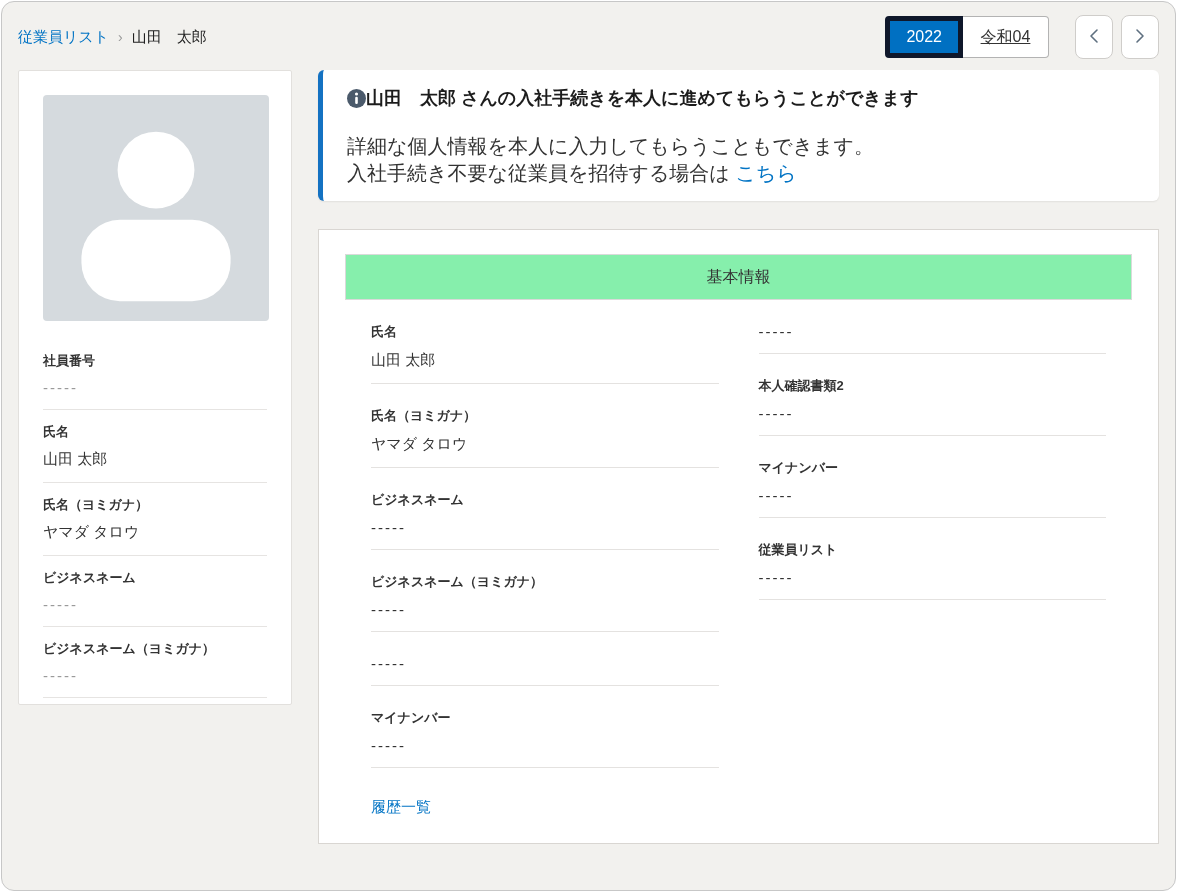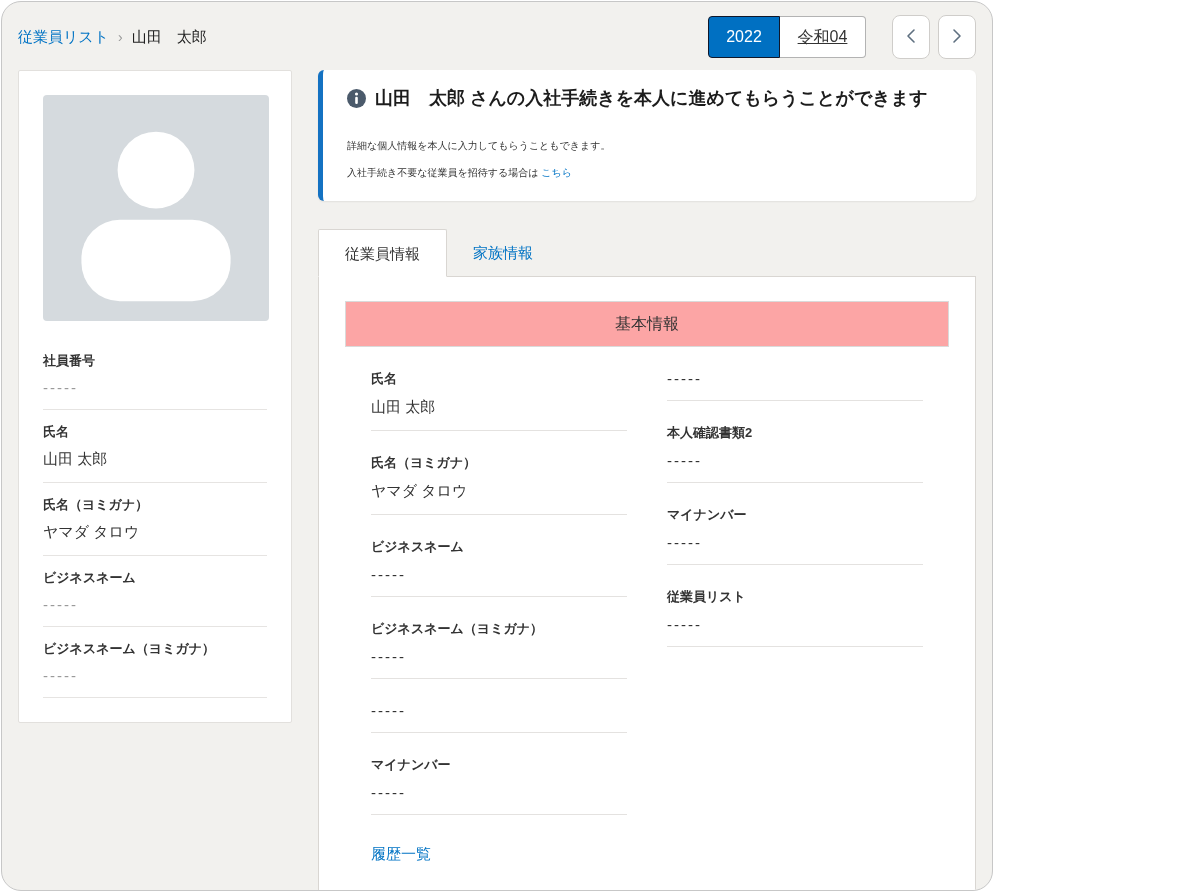--- a/index.html
+++ b/index.html
@@ -3,24 +3,24 @@
 <meta charset="utf-8">
 <style>
   * { box-sizing: border-box; }
   html,body { margin:0; padding:0; background:#ffffff; }
   body {
     font-family: "Liberation Sans", "DejaVu Sans", sans-serif;
     color:#333;
     -webkit-font-smoothing: antialiased;
   }
   .page {
-    width:992px; height:890px; margin:1px;
+    width:1175px; height:890px; margin:1px;
     background:#f2f1ee;
     border:1px solid #c7c7c7;
-    border-radius:20px;
+    border-radius:13px;
     overflow:hidden;
   }
 
   
   .topbar {
     display:flex; justify-content:space-between; align-items:center;
     padding:13px 16px 11px 16px;
   }
   .breadcrumb { display:flex; align-items:center; gap:9px; font-size:15px; }
   .breadcrumb a { color:#0073c4; text-decoration:none; cursor:pointer; }
@@ -28,41 +28,41 @@
   .breadcrumb .current { color:#222; }
 
   .topbar-right { display:flex; align-items:center; }
   .year-toggle { display:flex; }
   .year-btn {
     height:42px; font-size:16px; padding:0 16px; cursor:pointer;
     display:flex; align-items:center; justify-content:center;
     font-family: inherit;
   }
   .year-btn.western {
-    background:#0070c2; color:#fff; border:1px solid #0f172a;
+    background:#0070c2; color:#fff; border:5px solid #0f172a;
     border-radius:4px 0 0 4px; min-width:72px;
   }
   .year-btn.japanese {
     background:#fff; color:#333; border:1px solid #b3b3b3; border-left:none;
     border-radius:0 4px 4px 0; min-width:86px;text-decoration:underline;
   }
   .pager-btn {
     width:38px; height:44px; margin-left:8px;
     background:#fff; border:1px solid #cfcdca; border-radius:8px;
     display:flex; align-items:center; justify-content:center; cursor:pointer;
   }
   .pager-btn.first { margin-left:26px; }
 
   
   .content { display:flex; align-items:flex-start; gap:26px; padding:0 16px; }
 
   
   .profile-card {
     width:274px; background:#fff; border:1px solid #e2e0dd; border-radius:2px;
-    padding:24px 24px 24px 24px;
+    padding:24px 24px 6px 24px;
   }
   .avatar {
     width:226px; height:226px; background:#d5dade; border-radius:4px;
     display:flex; align-items:flex-end; justify-content:center; overflow:hidden;
     margin-bottom:18px;
   }
   .pfield { padding:13px 0 13px 0; border-bottom:1px solid #e6e4e2; }
   .plabel { font-size:13px; font-weight:bold; color:#333; margin-bottom:9px; }
   .pvalue { font-size:15px; color:#333; }
 
@@ -70,23 +70,23 @@
 
   
   .main { flex:1; min-width:0; }
 
   
   .banner {
     background:#fff; border-left:5px solid #1472c2; border-radius:6px;
     box-shadow:0 1px 2px rgba(0,0,0,0.07);
     padding:16px 24px 18px 24px; margin-bottom:28px;
   }
-  .banner-title-row { display:flex; align-items:center; gap:9px; margin-bottom:26px; }
+  .banner-title-row { display:flex; align-items:center; margin-bottom:26px; }
   .banner-title { font-size:18px; font-weight:bold; color:#1c1c1c; margin:0; }
-  .banner-line { margin:7px 0 0 0; font-size:10px; color:#333; line-height:20px; }
+  .banner-line { margin:7px 0 0 0; font-size:20px; color:#333; line-height:20px; }
   .banner a { color:#0073c4; text-decoration:none; cursor:pointer; }
   .hl { position:relative; display:inline-block; padding-bottom:5px; }
   .hl::after {
     content:""; position:absolute; left:-3px; right:-3px; bottom:0; height:4px;
     background:#e8406f; border-radius:2px;
   }
 
   
   .tabs { display:flex; position:relative; z-index:2; margin-bottom:-1px; }
   .tab {
@@ -100,21 +100,21 @@
   .tab.inactive { color:#0073c4; }
 
   
   .panel {
     position:relative; z-index:1;
     background:#fff; border:1px solid #d9d6d2;
     padding:24px 26px 26px 26px;
     min-height:578px;
   }
   .panel-header {
-    background:#fca5a5; border:1px solid #dadada;
+    background:#86efac; border:1px solid #dadada;
     height:46px; line-height:44px; text-align:center;
     font-size:16px; color:#333;
   }
   .field-grid { display:flex; gap:40px; padding:0 26px; }
   .fcol { flex:1; min-width:0; }
   .ffield { margin-top:23px; border-bottom:1px solid #e4e2e0; padding-bottom:13px; }
   .flabel { font-size:13px; font-weight:bold; color:#333; }
   .fvalue { font-size:15px; color:#333; margin-top:10px; }
 
   .history-link {
@@ -201,24 +201,20 @@
             </svg>
           </span>
           <h2 class="banner-title">山田　太郎 さんの入社手続きを本人に進めてもらうことができます</h2>
         </div>
         <p class="banner-line">詳細な個人情報を本人に入力してもらうこともできます。</p>
         <p class="banner-line">
           <span>入社手続き不要な従業員を招待する場合は </span><a>こちら</a>
         </p>
       </section>
 
-      <div class="tabs">
-        <div class="tab active">従業員情報</div>
-        <div class="tab inactive">家族情報</div>
-      </div>
 
       <section class="panel">
         <div class="panel-header">基本情報</div>
 
         <div class="field-grid">
           <div class="fcol">
             <div class="ffield">
               <div class="flabel">氏名</div>
               <div class="fvalue auto-dim">山田 太郎</div>
             </div>

